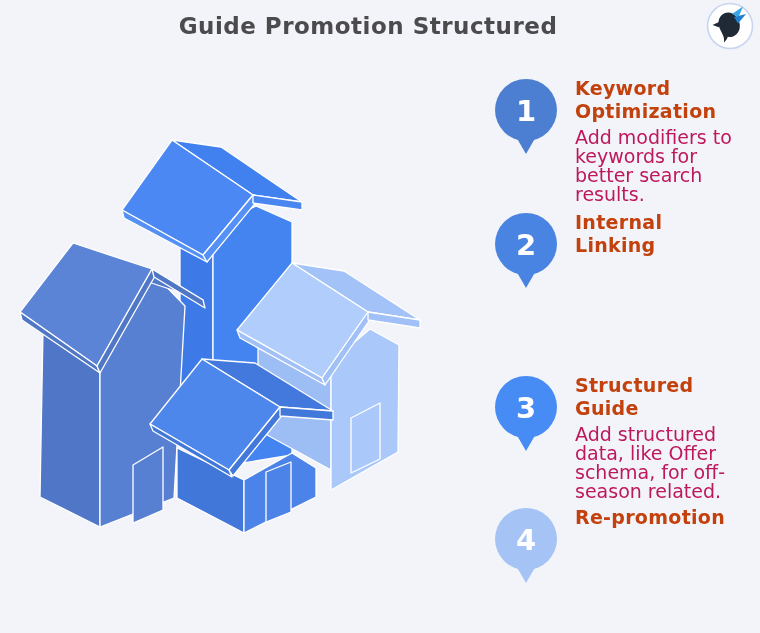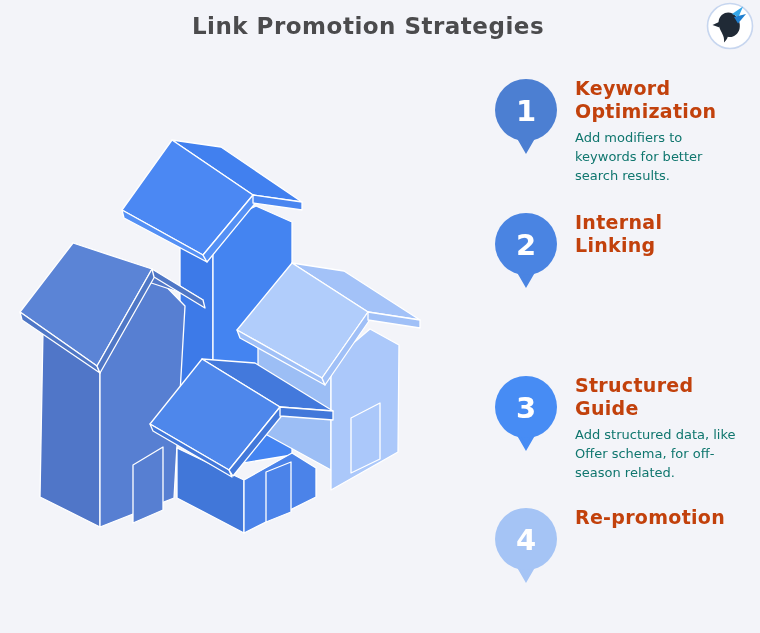--- a/index.html
+++ b/index.html
@@ -25,30 +25,30 @@
   .marker .num{
     font-family:"DejaVu Sans","Liberation Sans",sans-serif;
     font-size:29px; font-weight:bold; fill:#ffffff;
   }
   .step-text{ position:absolute; left:82px; top:0; width:175px; }
   .step-title{
     font-size:19px; font-weight:bold; line-height:23px;
     letter-spacing:0.3px; color:#c2410c; width:165px;
   }
   .step-desc{
-    margin-top:5px; font-size:13px; line-height:19px;
-    color:#0f766e; width:172px;
+    margin-top:5px; font-size:19px; line-height:19px;
+    color:#be185d; width:172px;
   }
 </style>
 </head>
 <body>
 
 <div class="canvas" style="background: rgb(243, 244, 249);">
 
-  <div class="page-title" style="color: rgb(75, 75, 77);">Link Promotion Strategies</div>
+  <div class="page-title" style="color: rgb(75, 75, 77);">Guide Promotion Structured</div>
 
   <svg class="logo" viewBox="0 0 48 48">
     <circle cx="24" cy="24" r="22.5" fill="#ffffff" stroke="#c7d6ef" stroke-width="1.6"></circle>
     <g>
       <path d="M13,20 L6.5,23 L13.5,25.5 Z" fill="#202a36"></path>
       <path d="M19,11 C14,13 11.5,18 13,24 C14.5,30 19,33.5 18,40.5 C20.5,37.8 21.3,36.5 21.8,34.8 C27,36 32,32.5 33.5,27 C35,21 32,14.5 26.5,11.5 C24,10.3 21.5,10.2 19,11 Z" fill="#202a36"></path>
       <path d="M26,12 L37,4.5 L32.5,15 Z" fill="#35a7e8"></path>
       <path d="M28,15 L40,12 L32,21.5 Z" fill="#1f7fd0"></path>
     </g>
   </svg>

